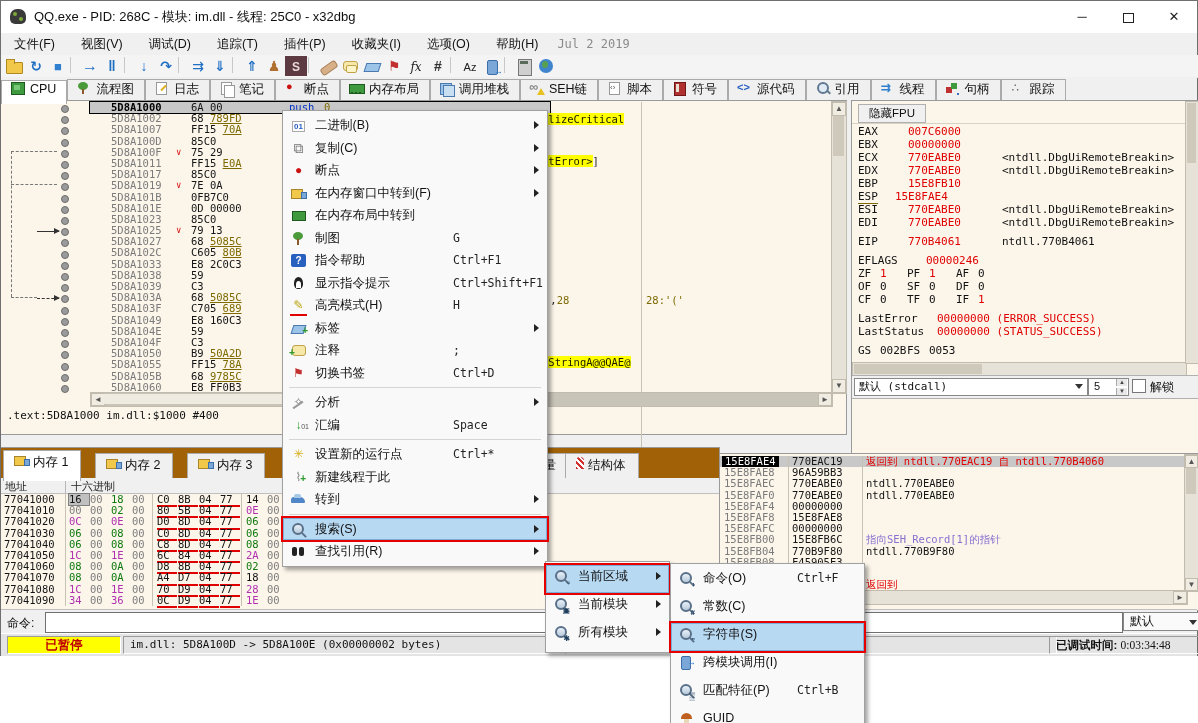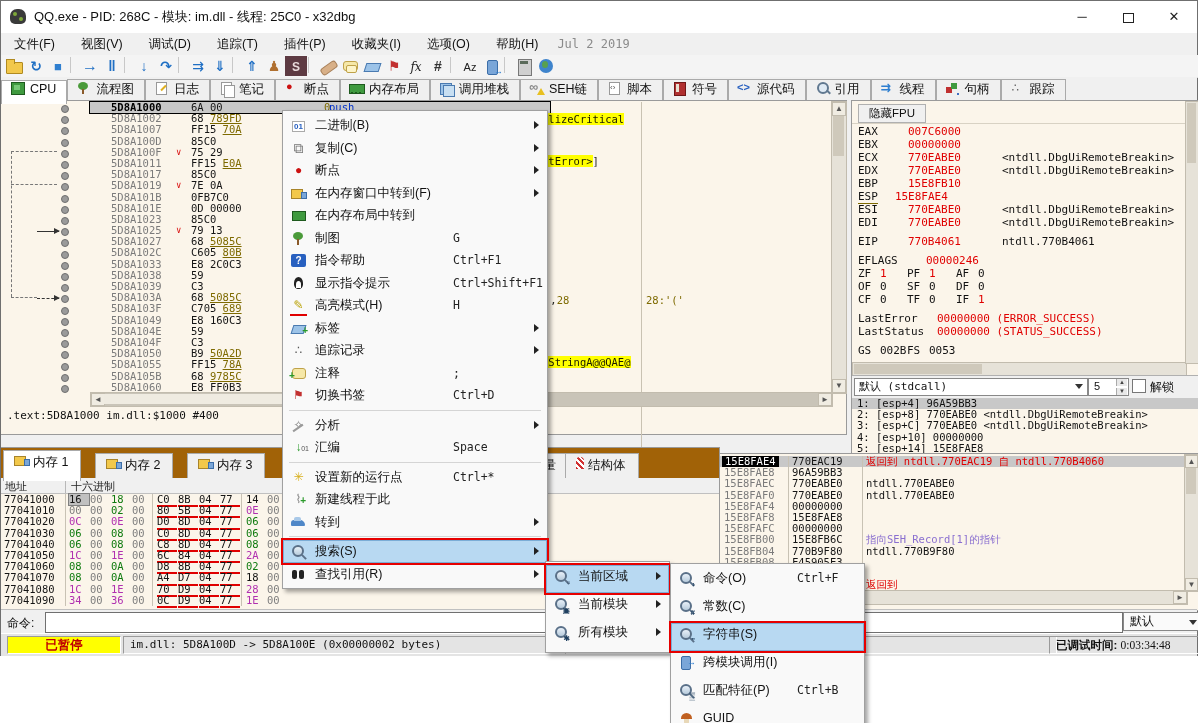--- a/index.html
+++ b/index.html
@@ -94,21 +94,21 @@
 
   
   .drow{position:relative;height:11.2px;line-height:11.2px;font-family:"DejaVu Sans Mono",monospace;font-size:10.5px;white-space:nowrap;}
   #disasm-rows{position:absolute;left:89px;top:1px;width:550px;}
   .daddr{position:absolute;left:21px;color:#7b7b7b;}
   .dbytes{position:absolute;left:101px;color:#141414;}
   .u{color:#7e6a00;text-decoration:underline;}
   .selrow{background:#c8c8c8;outline:1px solid #000;width:460px;}
   .selrow .daddr{color:#000;font-weight:bold;}
   .jmpv{position:absolute;left:86px;color:#d91111;font-size:9px;}
-  .mnem{position:absolute;left:199px;color:#0030c8;margin-left:40px;}
+  .mnem{position:absolute;left:199px;color:#0030c8;}
   .oper{position:absolute;left:234px;color:#7e6a00;}
   .gdot{position:absolute;left:60px;width:6px;height:6px;border-radius:50%;background:#9a9a9a;border:1px solid #6f6f6f;}
   .garrow{position:absolute;left:36px;width:22px;border-top:1px solid #333;}
   .garrow.dashed{border-top-style:dashed;}
   .garrow::after{content:"";position:absolute;right:-1px;top:-4px;border-left:6px solid #333;border-top:3px solid transparent;border-bottom:3px solid transparent;}
   .dashline{position:absolute;border-color:#777;}
   .frag{position:absolute;font-family:"DejaVu Sans Mono",monospace;font-size:10.5px;line-height:11px;white-space:nowrap;}
   .hl{background:#ffff00;color:#1a1a00;}
   .fk{color:#222;} .fnum{color:#7e6a00;}
   .coldiv{position:absolute;left:640px;top:1px;width:1px;height:388px;background:#c9c2b2;}
@@ -473,27 +473,20 @@
       <div class="sb" style="right:0;top:0;width:12px;height:261px">
         <div class="thumb" style="left:1px;top:1px;width:9px;height:60px"></div>
       </div>
 
       <div class="ccbar">
         <div class="ccdrop"><span>默认 (stdcall)</span><span class="da"></span></div>
         <div class="ccspin"><span>5</span><span class="sa" style="top:0">▲</span><span class="sa" style="bottom:0">▼</span></div>
         <div class="ccchk"></div>
         <div class="cclbl">解锁</div>
       </div>
-      <div id="args">
-          <div class="arow sel">1: [esp+4] 96A59BB3</div>
-          <div class="arow">2: [esp+8] 770EABE0 &lt;ntdll.DbgUiRemoteBreakin&gt;</div>
-          <div class="arow">3: [esp+C] 770EABE0 &lt;ntdll.DbgUiRemoteBreakin&gt;</div>
-          <div class="arow">4: [esp+10] 00000000</div>
-          <div class="arow">5: [esp+14] 15E8FAE8</div>
-        </div>
     </div>
 
     <div class="pane" id="dump-pane">
       <div class="dtabbar" id="dump-tabs">
           <div class="dtab active" style="left: 2px;"><span class="dtic"></span><span>内存 1</span></div>
           <div class="dtab" style="left: 94px;"><span class="dtic"></span><span>内存 2</span></div>
           <div class="dtab" style="left: 186px;"><span class="dtic"></span><span>内存 3</span></div>
           <div class="dtab" style="left: 500px; width: 44px; text-align: right;"><span>量</span></div>
           <div class="dtab" style="left: 564px;"><span class="stic"></span><span>结构体</span></div>
         </div>
@@ -726,21 +719,20 @@
       <div class="mi"><span class="micon mic-binary"></span><span class="mlab">二进制(B)</span><span class="marr"></span></div>
       <div class="mi"><span class="micon mic-copy"></span><span class="mlab">复制(C)</span><span class="marr"></span></div>
       <div class="mi"><span class="micon mic-breakpoint"></span><span class="mlab">断点</span><span class="marr"></span></div>
       <div class="mi"><span class="micon mic-memory-window"></span><span class="mlab">在内存窗口中转到(F)</span><span class="marr"></span></div>
       <div class="mi"><span class="micon mic-memory-map"></span><span class="mlab">在内存布局中转到</span></div>
       <div class="mi"><span class="micon mic-graph"></span><span class="mlab">制图</span><span class="msc">G</span></div>
       <div class="mi"><span class="micon mic-help"></span><span class="mlab">指令帮助</span><span class="msc">Ctrl+F1</span></div>
       <div class="mi"><span class="micon mic-mnemonic-brief"></span><span class="mlab">显示指令提示</span><span class="msc">Ctrl+Shift+F1</span></div>
       <div class="mi"><span class="micon mic-highlight"></span><span class="mlab">高亮模式(H)</span><span class="msc">H</span></div>
       <div class="mi"><span class="micon mic-label"></span><span class="mlab">标签</span><span class="marr"></span></div>
-      <div class="mi"><span class="micon mic-trace-record"></span><span class="mlab">追踪记录</span><span class="marr"></span></div>
       <div class="mi"><span class="micon mic-comment"></span><span class="mlab">注释</span><span class="msc">;</span></div>
       <div class="mi"><span class="micon mic-bookmark"></span><span class="mlab">切换书签</span><span class="msc">Ctrl+D</span></div>
       <div class="msep"></div>
       <div class="mi"><span class="micon mic-analyze"></span><span class="mlab">分析</span><span class="marr"></span></div>
       <div class="mi"><span class="micon mic-assemble"></span><span class="mlab">汇编</span><span class="msc">Space</span></div>
       <div class="msep"></div>
       <div class="mi"><span class="micon mic-new-origin"></span><span class="mlab">设置新的运行点</span><span class="msc">Ctrl+*</span></div>
       <div class="mi"><span class="micon mic-new-thread"></span><span class="mlab">新建线程于此</span></div>
       <div class="mi"><span class="micon mic-goto"></span><span class="mlab">转到</span><span class="marr"></span></div>
       <div class="msep"></div>

